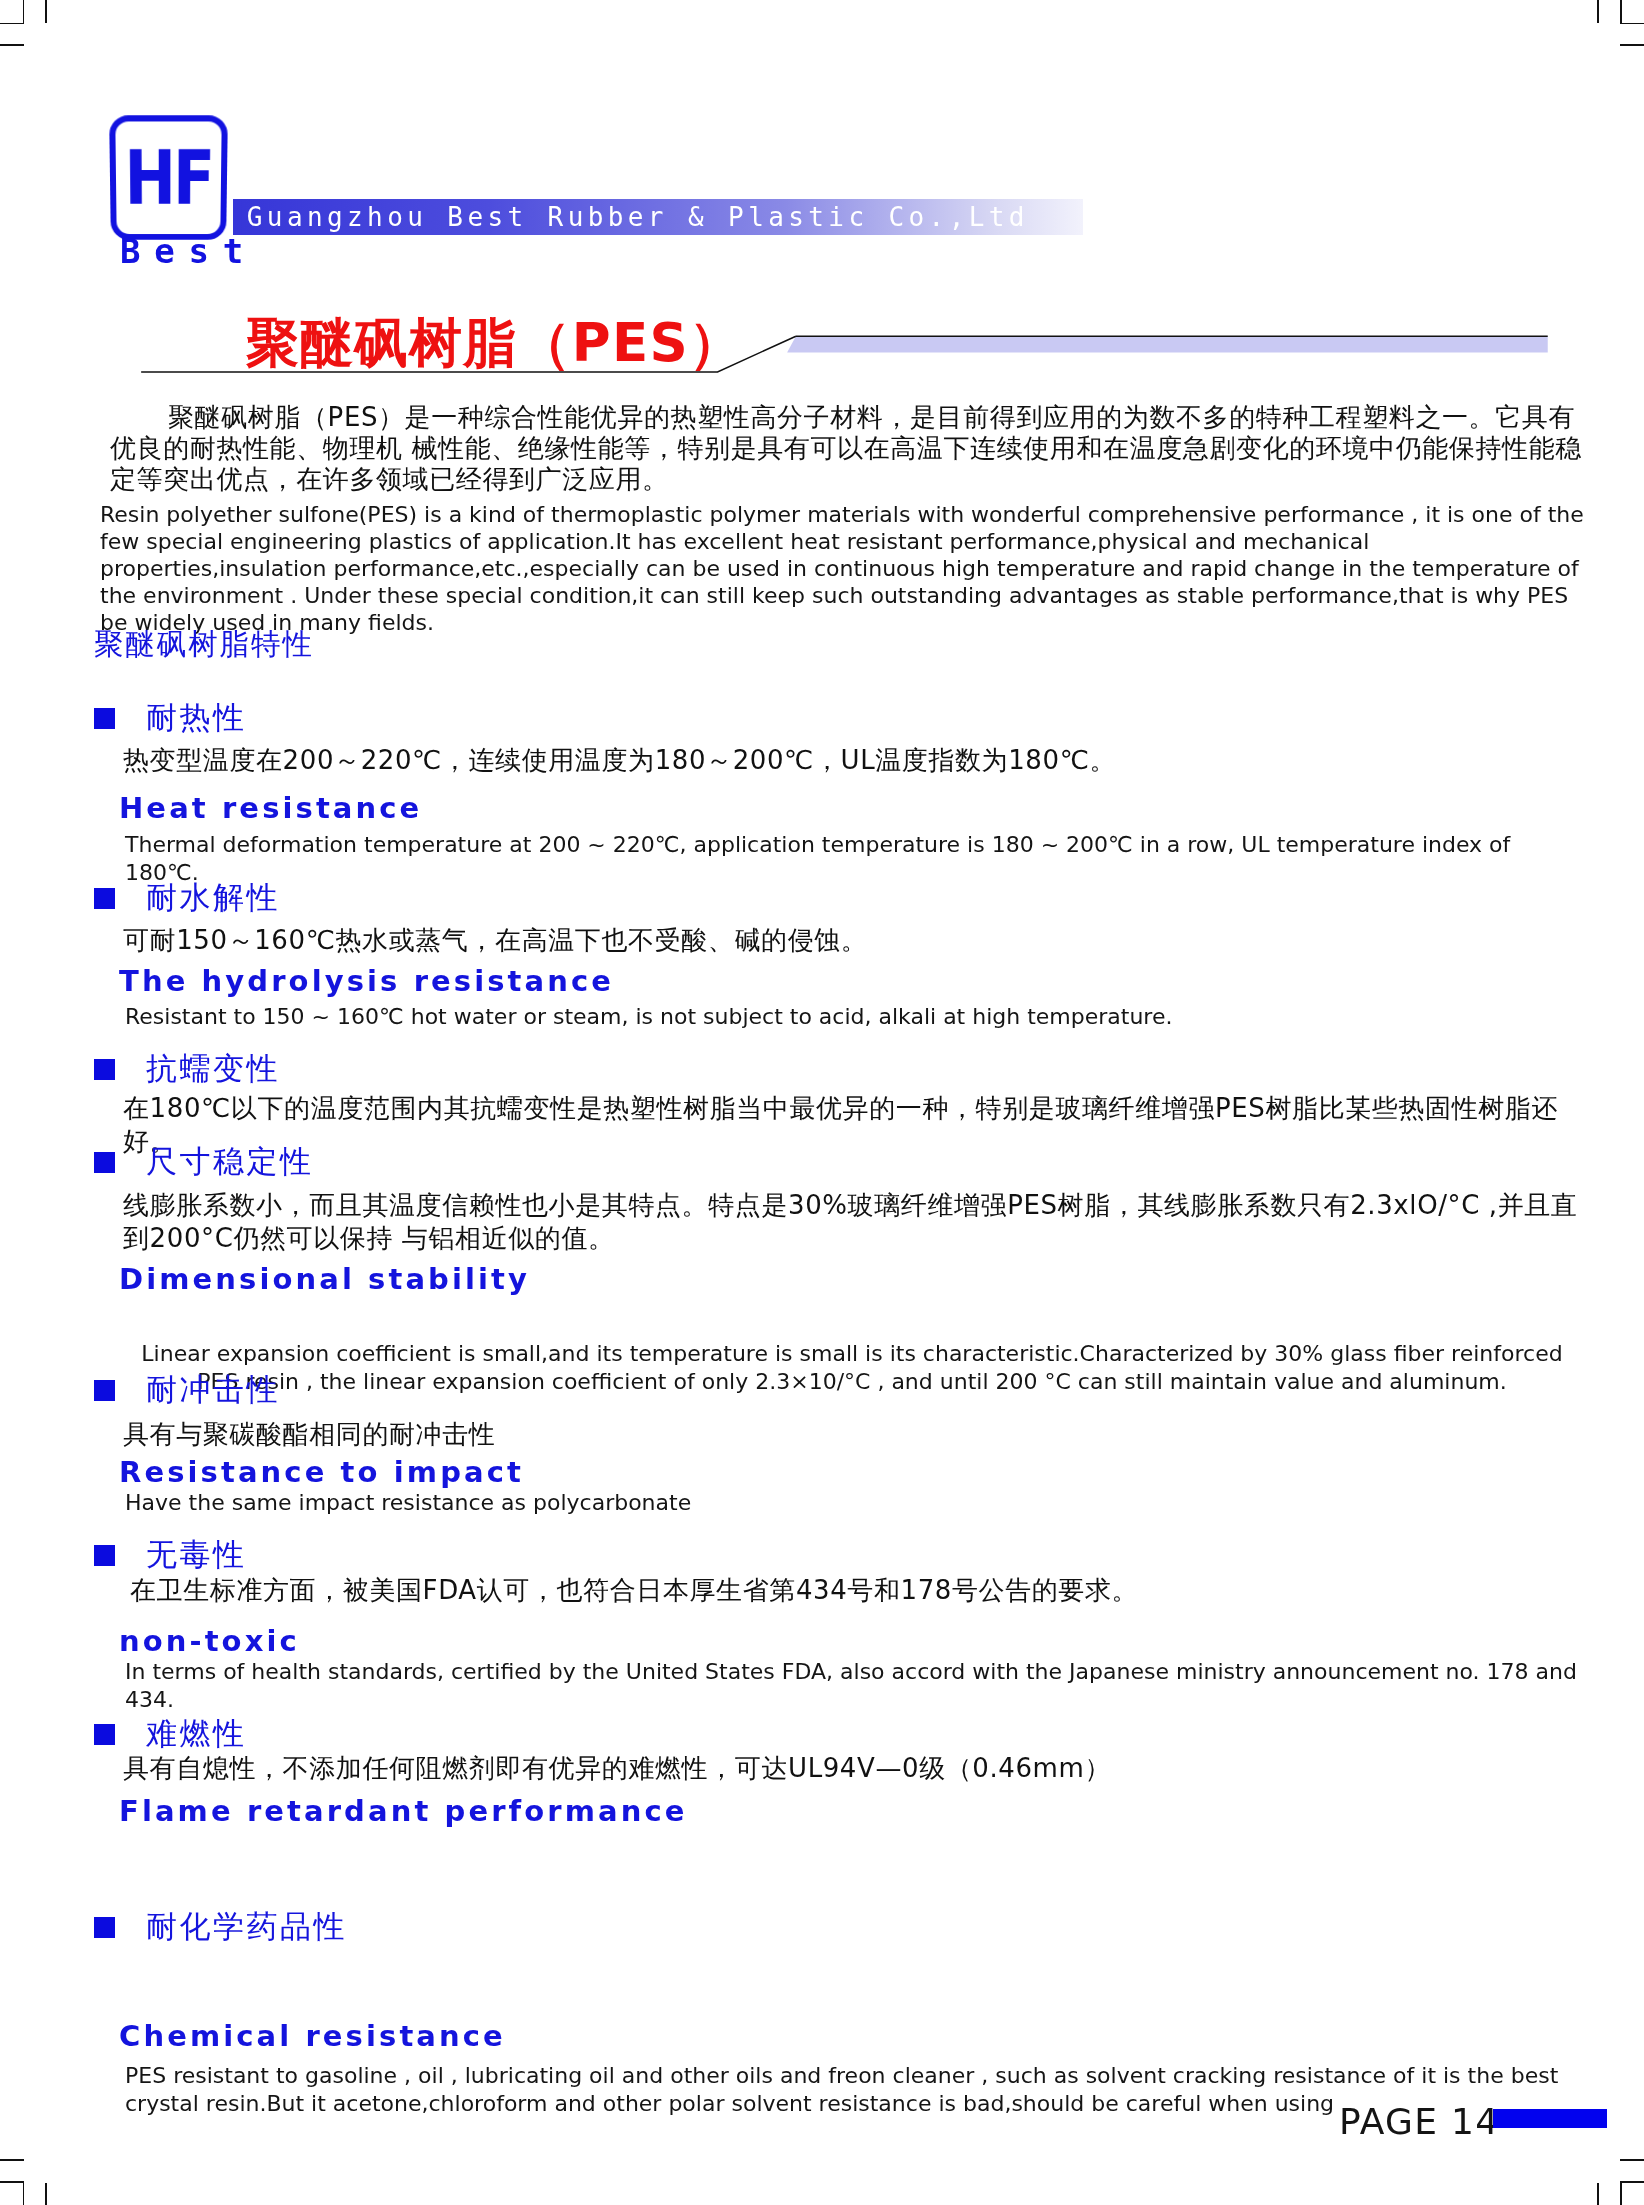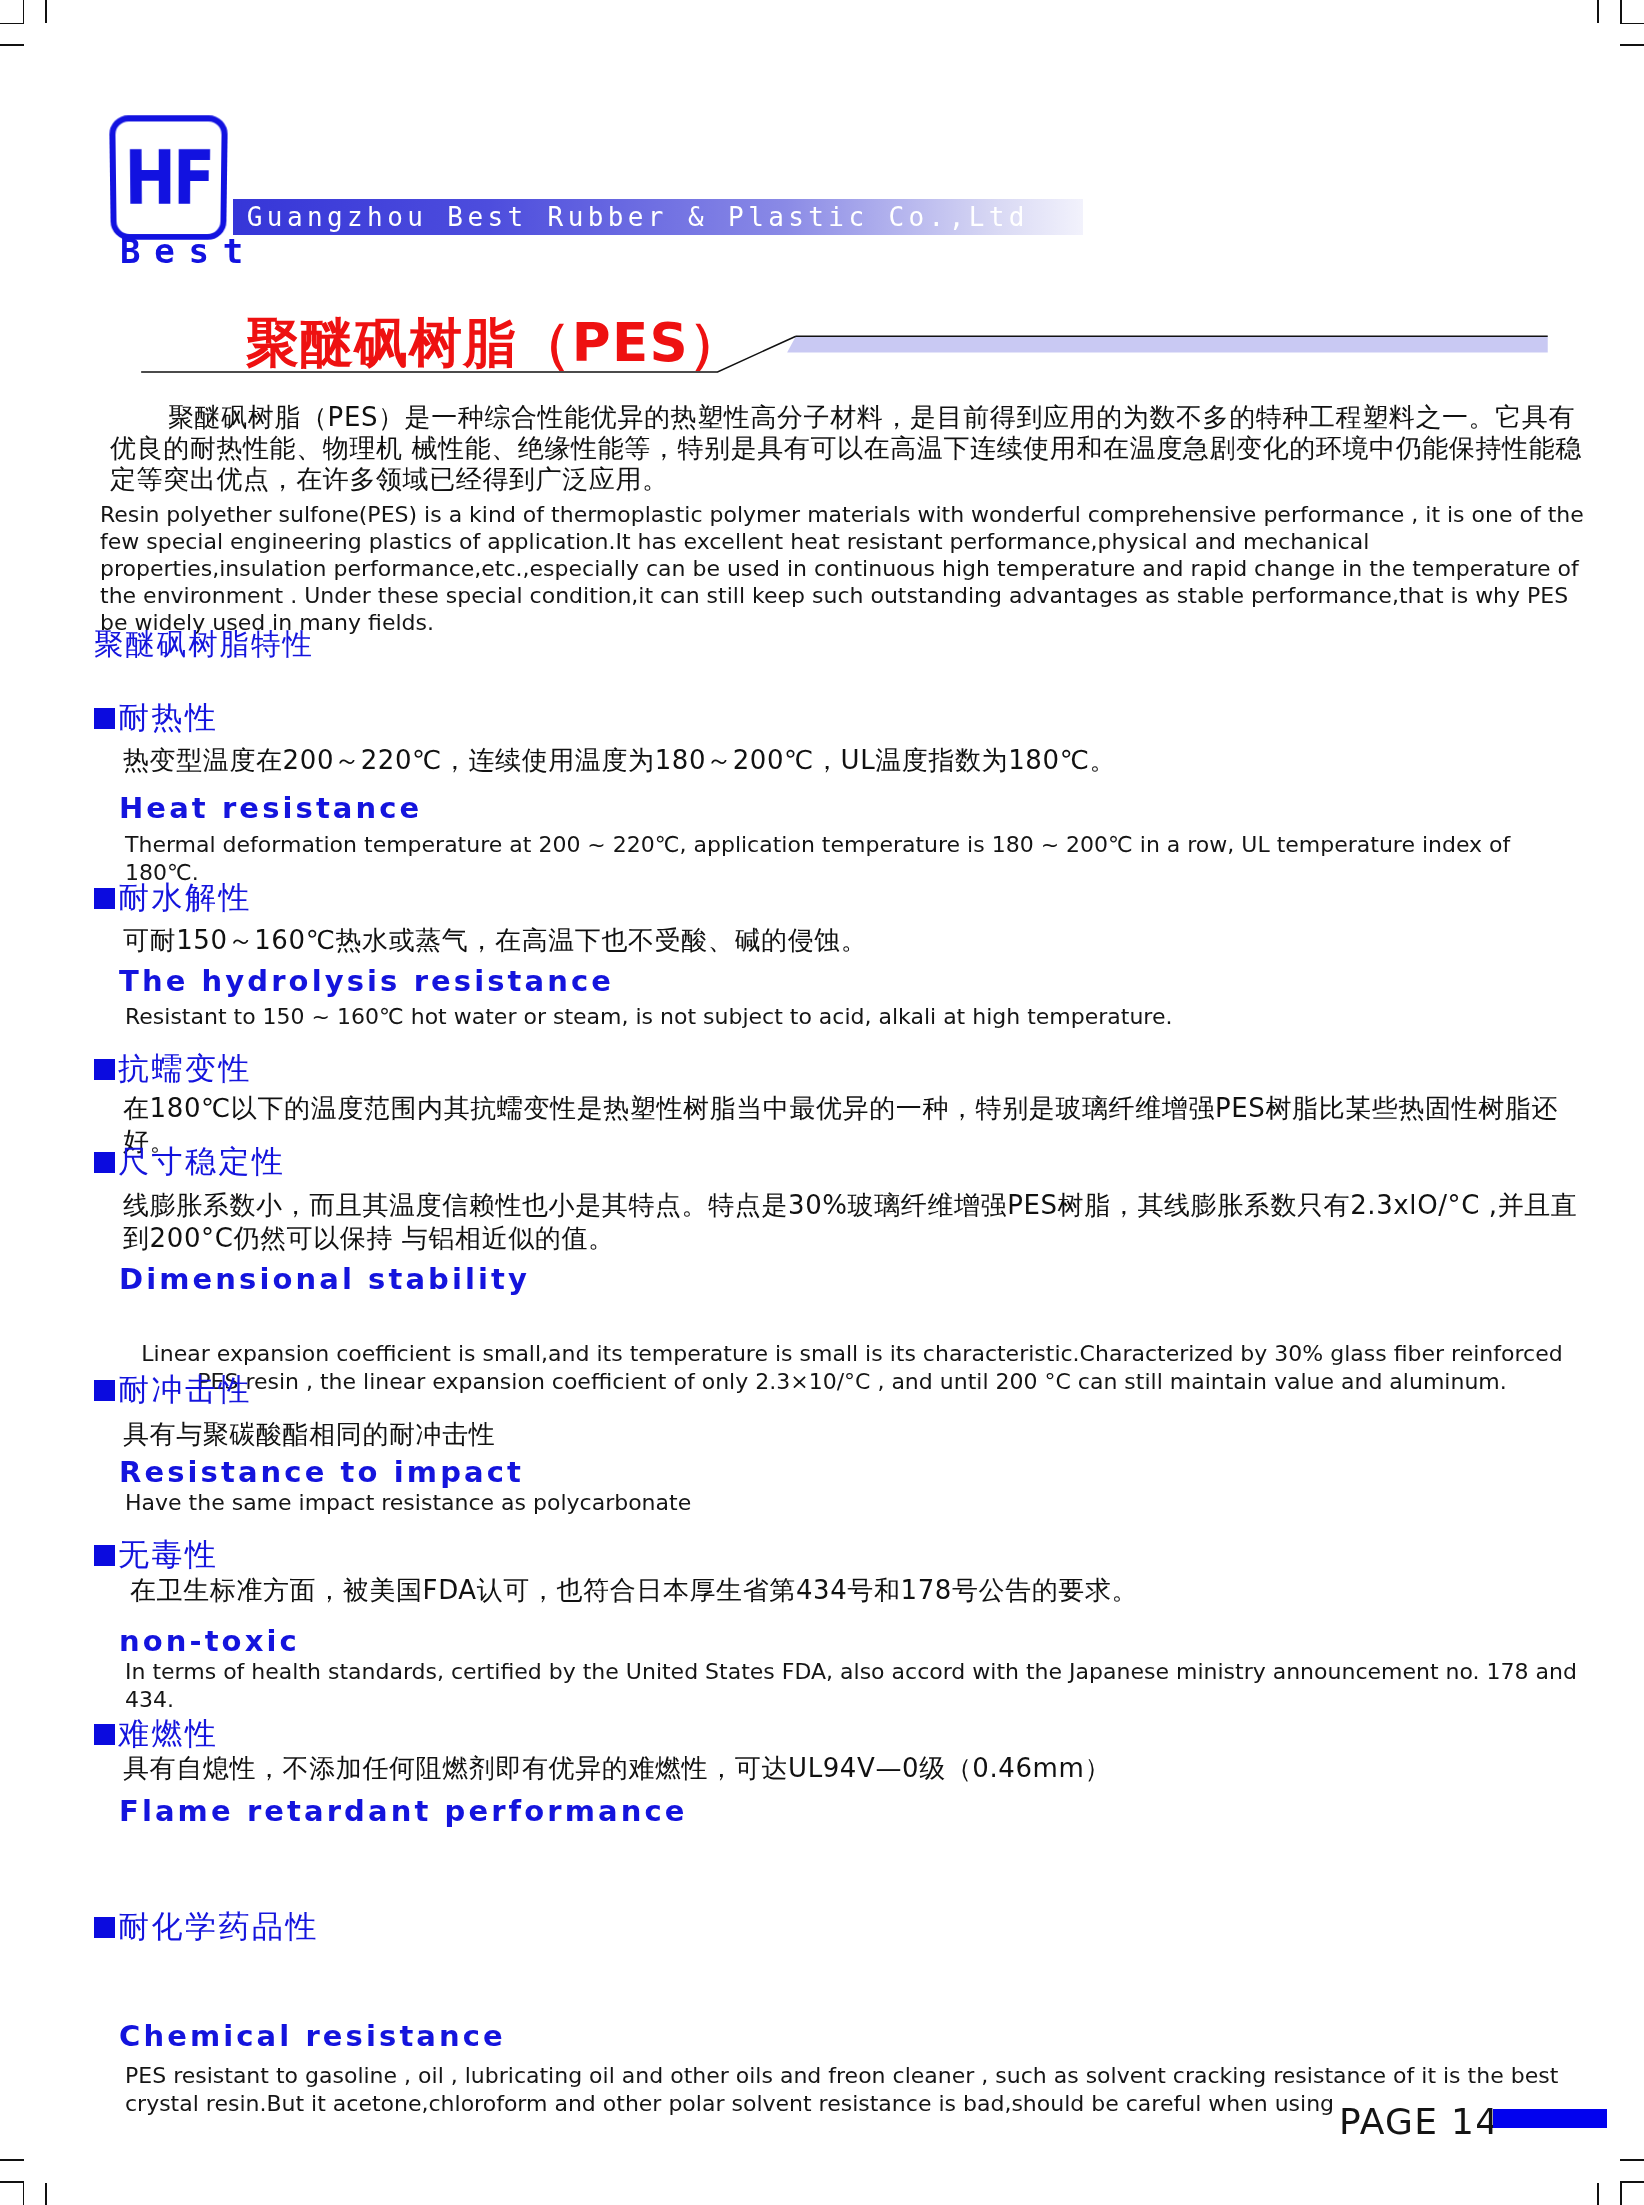--- a/index.html
+++ b/index.html
@@ -55,21 +55,21 @@
   }
   .intro-en{
     position:absolute;left:100px;top:501px;width:1484px;
     font-size:22px;line-height:27px;color:#151515;
   }
   
   .row{position:absolute;left:94px;}
   .features-heading{
     top:625px;font-size:29.5px;color:#1414dd;letter-spacing:1.9px;
   }
-  .zh-head{display:flex;align-items:center;gap:3px;}
+  .zh-head{display:flex;align-items:center;gap:31px;}
   .bullet{width:21px;height:21px;background:#0b0bdf;flex:0 0 auto;}
   .zh-head .t{font-size:31px;color:#1414dd;letter-spacing:2.5px;white-space:nowrap;}
   .zh-body{left:123px;width:1460px;font-size:26px;line-height:33px;letter-spacing:0.6px;color:#111;}
   .en-head{left:119px;font-size:29px;font-weight:bold;color:#1414dd;letter-spacing:3.1px;white-space:nowrap;}
   .en-body{left:125px;width:1454px;font-size:22px;line-height:27.6px;color:#151515;}
   
   .s1-zh-head{top:697px;} .s1-zh-body{top:744px;} .s1-en-head{top:791px;} .s1-en-body{top:831px;}
   .s2-zh-head{top:877px;} .s2-zh-body{top:924px;} .s2-en-head{top:964px;} .s2-en-body{top:1003px;}
   .s3-zh-head{top:1048px;} .s3-zh-body{top:1092px;}
   .s4-zh-head{top:1141px;} .s4-zh-body{top:1189px;} .s4-en-head{top:1262px;} .s4-en-body{top:1340px;text-align:center;}

